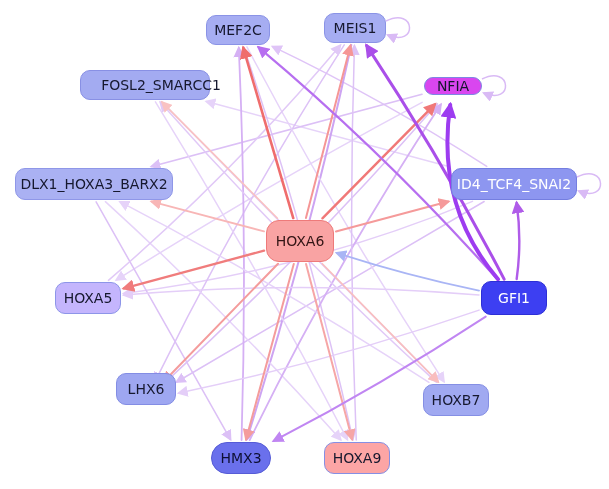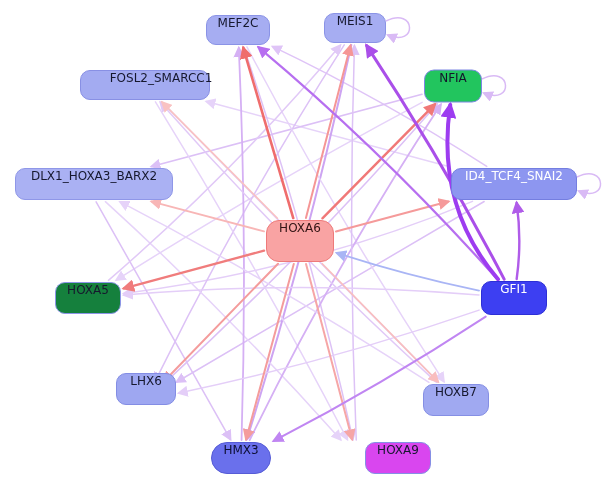--- a/index.html
+++ b/index.html
@@ -13,25 +13,26 @@
   }
   .canvas svg {
     position: absolute;
     left: 0; top: 0;
     width: 609px; height: 489px;
   }
   .node {
     position: absolute;
     transform: translate(-50%, -50%);
     display: flex;
+    align-items: center;
     justify-content: center;
     border-radius: 10px;
     border: 1.5px solid;
     box-sizing: border-box;
-    font-size: 12px;
+    font-size: 14px;
     white-space: nowrap;
     z-index: 2;
     cursor: pointer;
   }
   .node span { pointer-events: none; }
 </style>
 </head>
 <body>
 
 <div class="canvas">
@@ -210,46 +211,46 @@
       <path d="M386,21 C416,6 418,48 388,35" fill="none" stroke="#d9baf5" stroke-width="1.5" marker-end="url(#arw40)"></path>
       <path d="M482,79 C512,64 514,106 484,93" fill="none" stroke="#d9baf5" stroke-width="1.5" marker-end="url(#arw41)"></path>
       <path d="M577,177 C607,162 609,204 579,191" fill="none" stroke="#d9baf5" stroke-width="1.5" marker-end="url(#arw42)"></path>
     </svg>
 <div class="node" style="left: 238px; top: 30px; width: 64px; height: 30px; border-radius: 10px; background: rgb(166, 173, 242); border-color: rgb(138, 147, 230); color: rgb(22, 24, 46);">
       <span>MEF2C</span>
     </div>
     <div class="node" style="left: 355px; top: 28px; width: 62px; height: 30px; border-radius: 10px; background: rgb(166, 173, 242); border-color: rgb(138, 147, 230); color: rgb(22, 24, 46);">
       <span>MEIS1</span>
     </div>
-    <div class="node" style="left: 453px; top: 86px; width: 58px; height: 33px; border-radius: 10px; background: #22c55e; border-color: rgb(125, 135, 226); color: rgb(20, 22, 44);">
+    <div class="node" style="left: 453px; top: 86px; width: 58px; height: 18px; border-radius: 10px; background: #d946ef; border-color: rgb(125, 135, 226); color: rgb(20, 22, 44);">
       <span>NFIA</span>
     </div>
     <div class="node" style="left: 145px; top: 85px; width: 130px; height: 30px; border-radius: 10px; background: rgb(163, 171, 241); border-color: rgb(136, 144, 228); color: rgb(22, 24, 46); padding-left: 32px;">
       <span>FOSL2_SMARCC1</span>
     </div>
     <div class="node" style="left: 86px; top: 184px; width: 158px; height: 32px; border-radius: 10px; background: rgb(170, 177, 243); border-color: rgb(143, 151, 232); color: rgb(22, 24, 46); margin-left: 8px;">
       <span>DLX1_HOXA3_BARX2</span>
     </div>
     <div class="node" style="left: 514px; top: 184px; width: 126px; height: 32px; border-radius: 10px; background: rgb(141, 150, 240); border-color: rgb(116, 126, 224); color: rgb(255, 255, 255);">
       <span>ID4_TCF4_SNAI2</span>
     </div>
     <div class="node" style="left: 300px; top: 241px; width: 68px; height: 42px; border-radius: 13px; background: rgb(249, 163, 163); border-color: rgb(238, 122, 122); color: rgb(50, 20, 20);">
       <span>HOXA6</span>
     </div>
-    <div class="node" style="left: 88px; top: 298px; width: 66px; height: 32px; border-radius: 10px; background: #15803d; border-color: rgb(141, 149, 232); color: rgb(22, 24, 46);">
+    <div class="node" style="left: 88px; top: 298px; width: 66px; height: 32px; border-radius: 10px; background: #c4b5fd; border-color: rgb(141, 149, 232); color: rgb(22, 24, 46);">
       <span>HOXA5</span>
     </div>
     <div class="node" style="left: 514px; top: 298px; width: 66px; height: 34px; border-radius: 10px; background: rgb(61, 63, 242); border-color: rgb(45, 47, 214); color: rgb(255, 255, 255);">
       <span>GFI1</span>
     </div>
     <div class="node" style="left: 146px; top: 389px; width: 60px; height: 32px; border-radius: 10px; background: rgb(158, 167, 241); border-color: rgb(131, 141, 228); color: rgb(22, 24, 46);">
       <span>LHX6</span>
     </div>
     <div class="node" style="left: 456px; top: 400px; width: 66px; height: 32px; border-radius: 10px; background: rgb(160, 169, 241); border-color: rgb(133, 143, 228); color: rgb(22, 24, 46);">
       <span>HOXB7</span>
     </div>
     <div class="node" style="left: 241px; top: 458px; width: 60px; height: 32px; border-radius: 16px; background: rgb(106, 112, 236); border-color: rgb(86, 92, 214); color: rgb(13, 15, 51);">
       <span>HMX3</span>
     </div>
-    <div class="node" style="left: 357px; top: 458px; width: 66px; height: 32px; border-radius: 10px; background: #d946ef; border-color: rgb(133, 143, 228); color: rgb(22, 24, 46); margin-left: 41px;">
+    <div class="node" style="left: 357px; top: 458px; width: 66px; height: 32px; border-radius: 10px; background: #fca5a5; border-color: rgb(133, 143, 228); color: rgb(22, 24, 46);">
       <span>HOXA9</span>
     </div>
   </div>
 
 </body></html>

